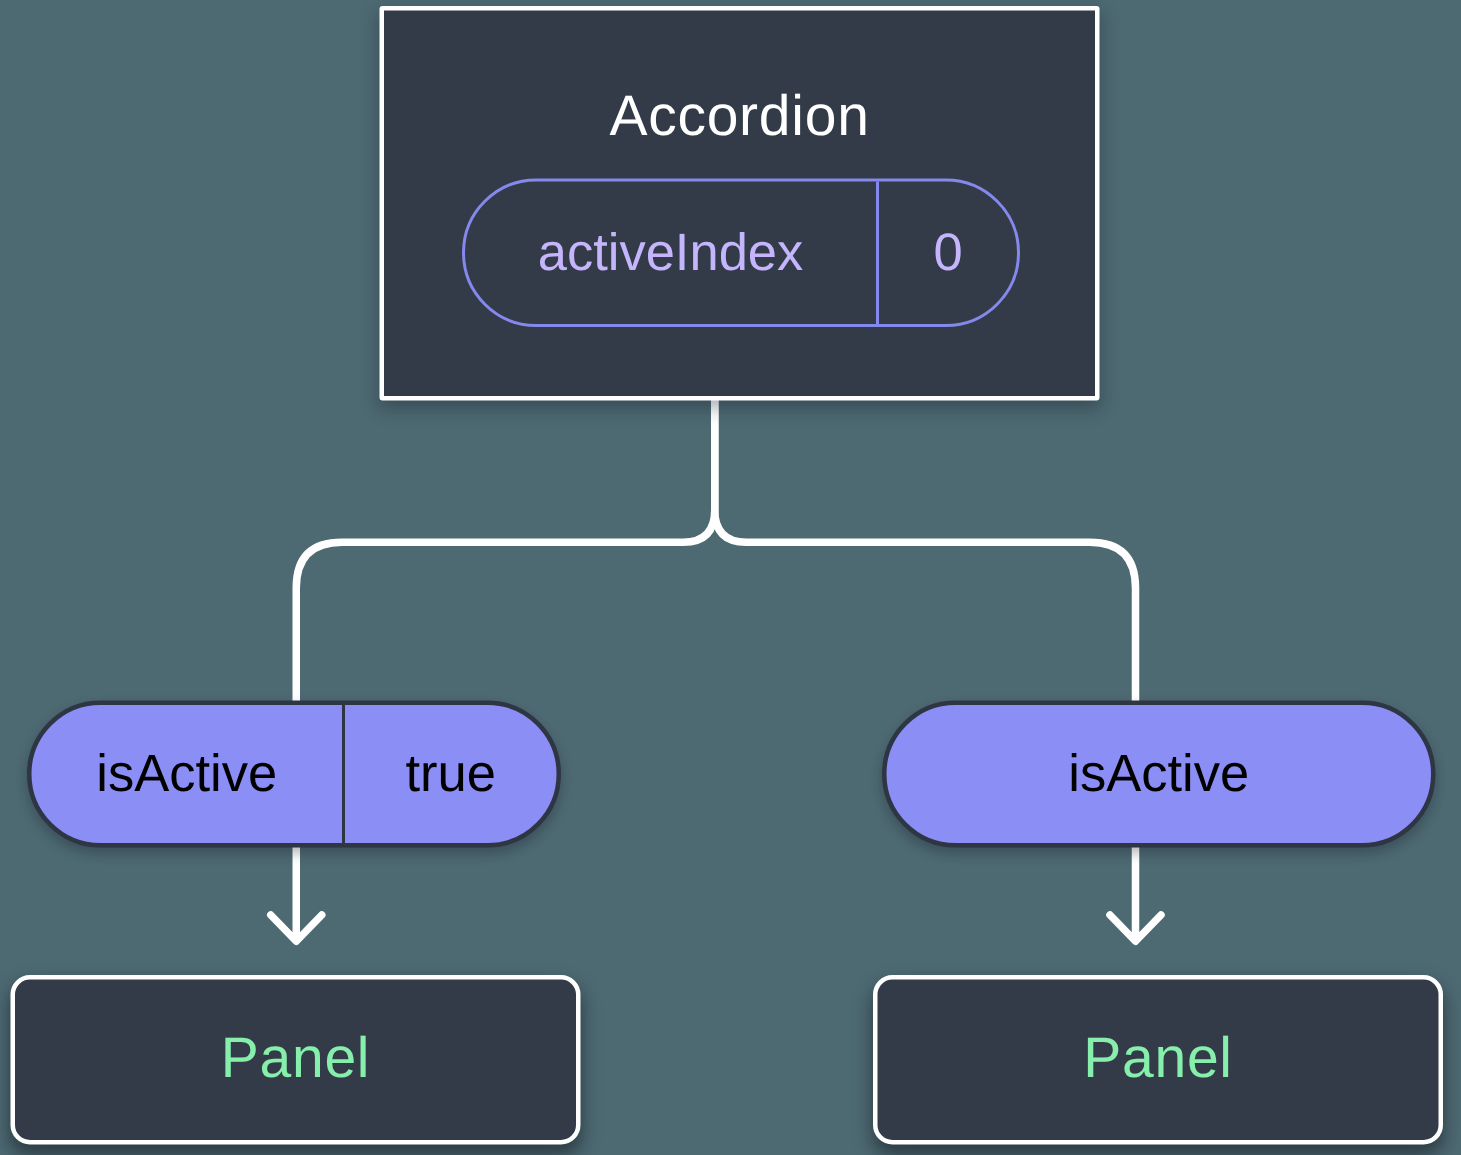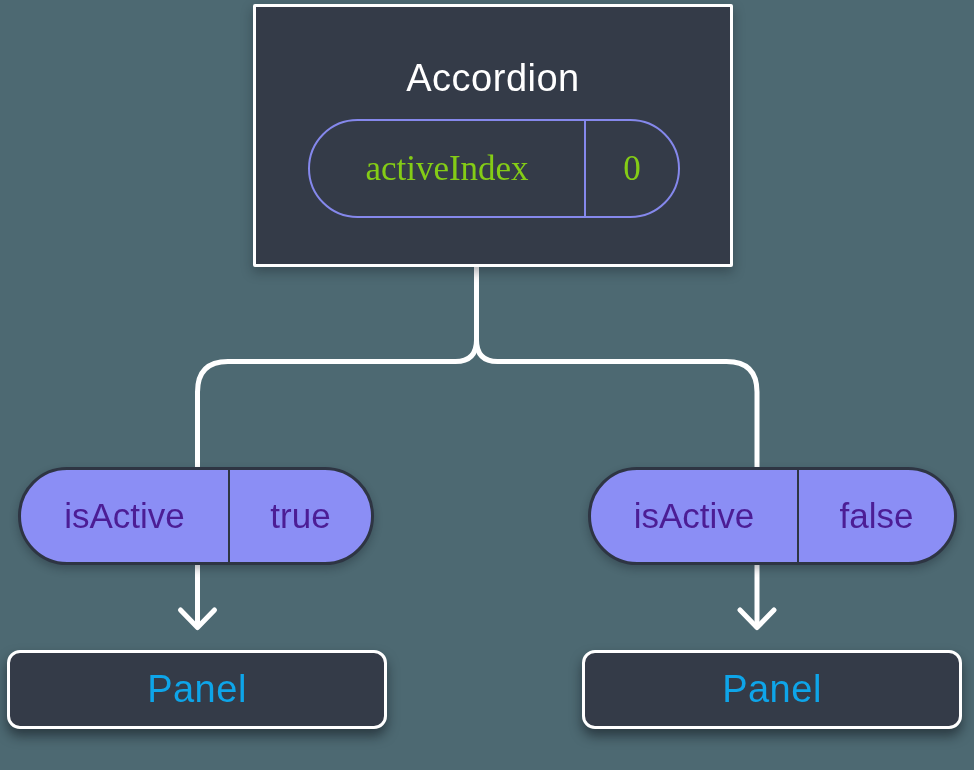--- a/index.html
+++ b/index.html
@@ -60,23 +60,22 @@
     position: absolute;
     left: 52px;
     top: 112px;
     width: 372px;
     height: 99px;
     border: 2.5px solid #8588ec;
     border-radius: 60px;
     box-sizing: border-box;
     display: flex;
     align-items: stretch;
-    color: #84cc16;
+    color: #c4b5fd;
     font-size: 35px;
-    font-family: Liberation Serif, serif;
   }
   .prop-pill .pill-name {
     flex: 1;
     display: flex;
     align-items: center;
     justify-content: center;
   }
   .prop-pill .pill-value {
     width: 92px;
     display: flex;
@@ -88,21 +87,21 @@
   .state-pill {
     position: absolute;
     top: 467px;
     height: 98px;
     background: #8b8ef5;
     border: 3px solid #2e3543;
     border-radius: 60px;
     box-sizing: border-box;
     display: flex;
     align-items: stretch;
-    color: #4c1d95;
+    color: #000000;
     font-size: 35px;
     z-index: 2;
     box-shadow: 0 4px 8px rgba(18, 24, 32, 0.3);
   }
   .state-pill .pill-name {
     flex: 1;
     display: flex;
     align-items: center;
     justify-content: center;
   }
@@ -114,26 +113,26 @@
     text-align: right;
   }
   .state-pill.left { left: 18px; width: 356px; }
   .state-pill.left .pill-value { width: 141px; }
   .state-pill.right { left: 588px; width: 369px; }
   .state-pill.right .pill-value { width: 155px; }
   
   .panel-node {
     top: 650px;
     width: 380px;
-    height: 79px;
+    height: 113px;
     border-radius: 13px;
     display: flex;
     align-items: center;
     justify-content: center;
-    color: #0ea5e9;
+    color: #86efac;
     font-size: 38px;
     font-weight: 500;
     letter-spacing: 0.5px;
     box-shadow: 0 7px 12px rgba(15, 20, 28, 0.55);
   }
   .panel-node.left { left: 7px; }
   .panel-node.right { left: 582px; }
 </style>
 </head>
 <body>
@@ -161,21 +160,20 @@
     </div>
   </div>
 
   <div class="state-pill left">
     <span class="pill-name">isActive</span>
     <span class="pill-value">true</span>
   </div>
 
   <div class="state-pill right">
     <span class="pill-name">isActive</span>
-    <span class="pill-value">false</span>
   </div>
 
   <div class="node panel-node left">
     <div>Panel</div>
   </div>
 
   <div class="node panel-node right">
     <div>Panel</div>
   </div>
 

